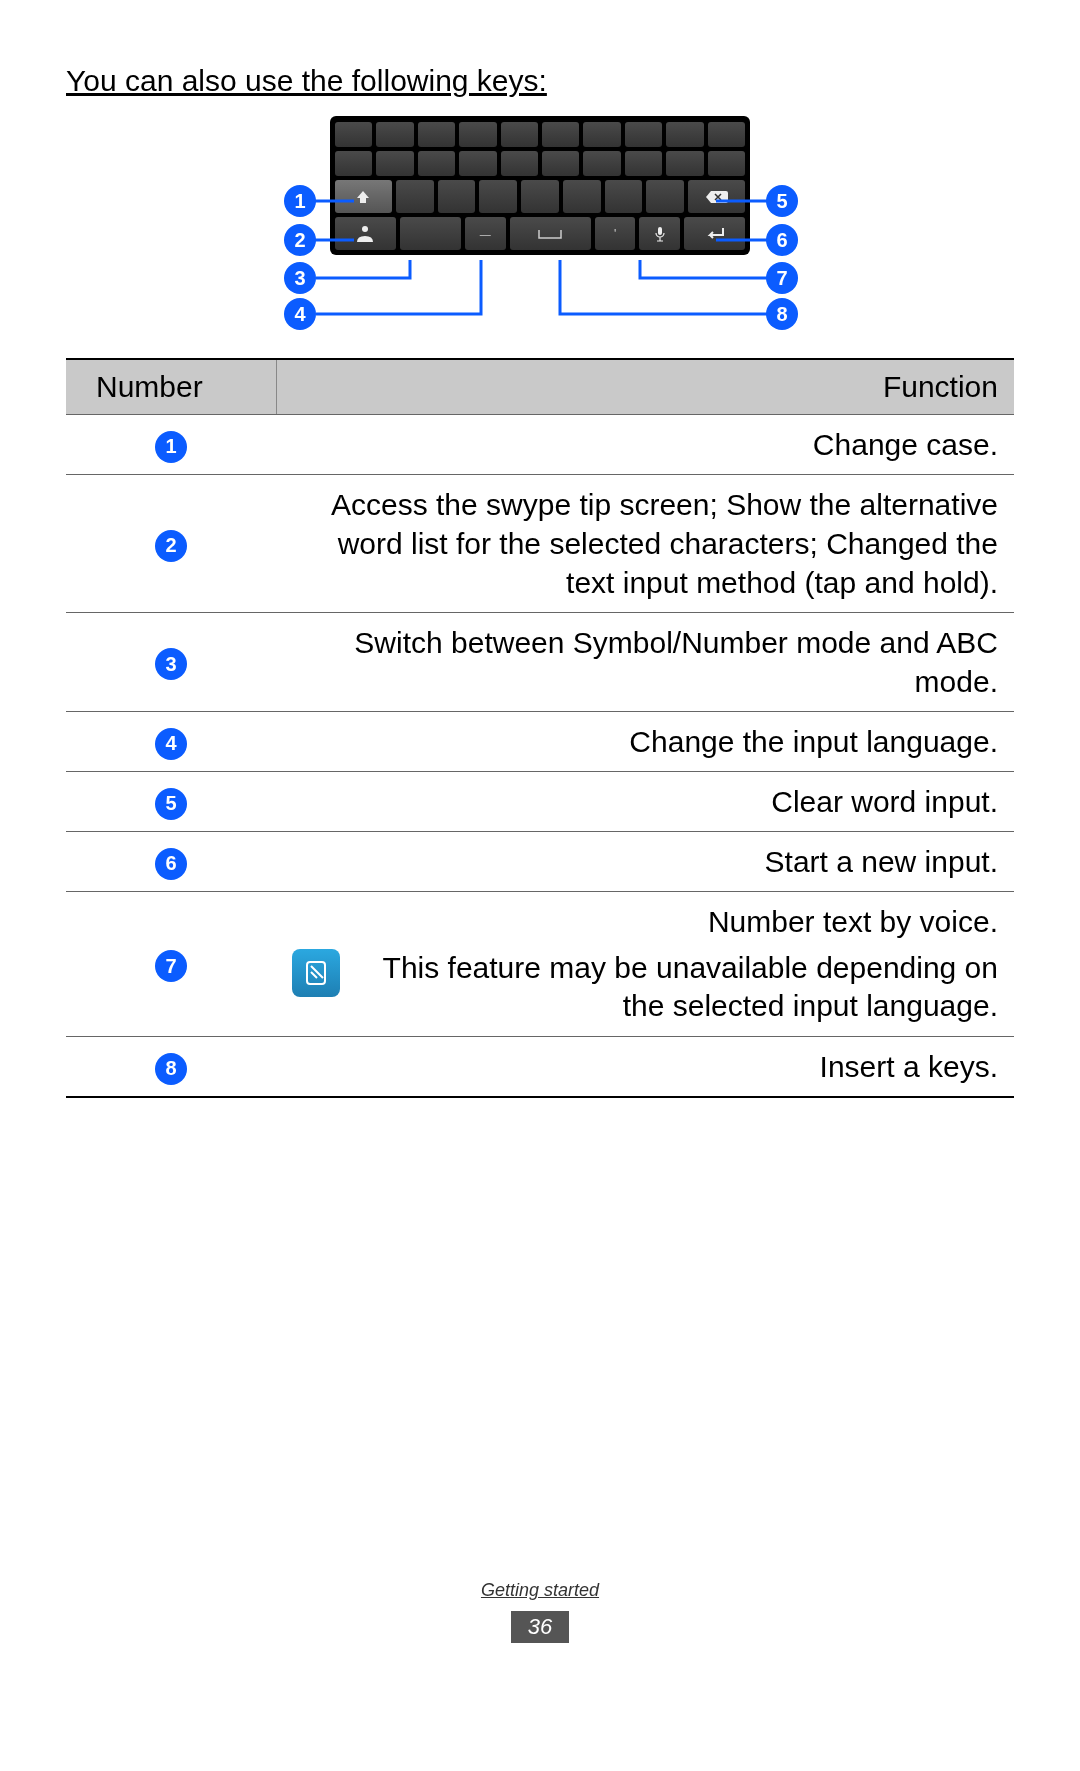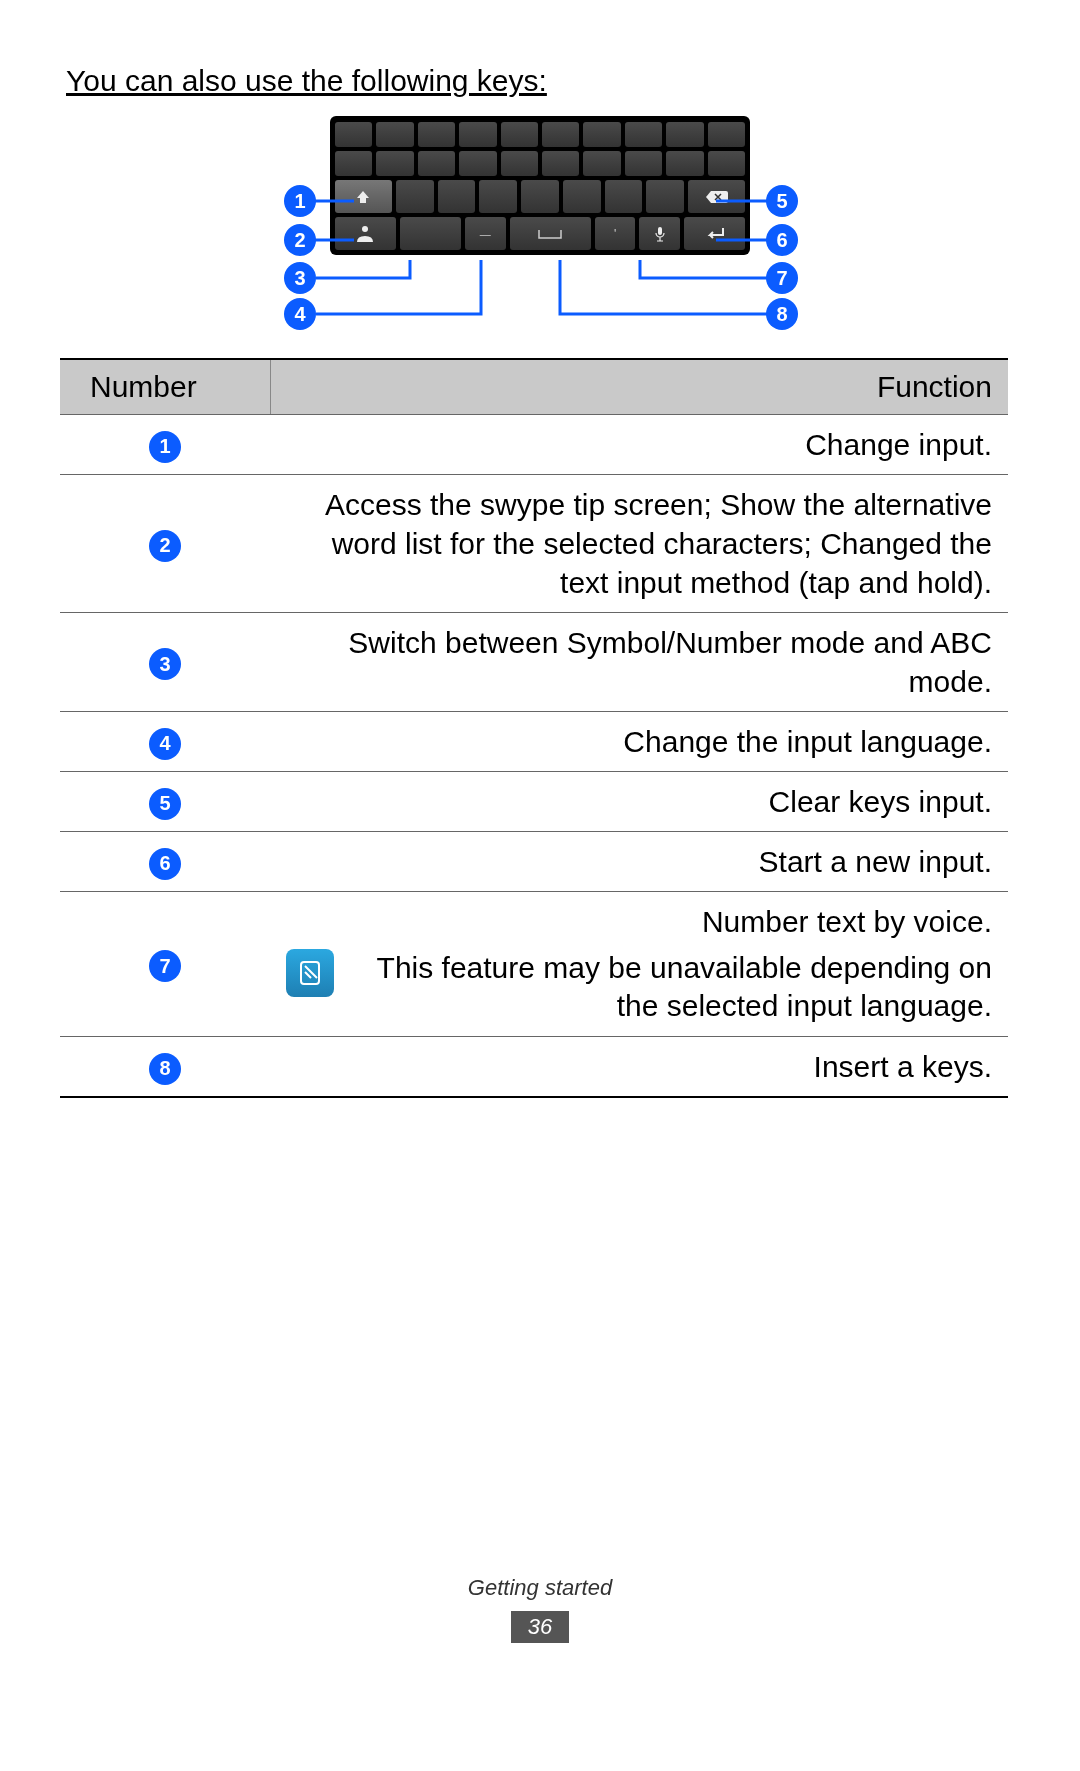--- a/index.html
+++ b/index.html
@@ -87,21 +87,21 @@
       color: #fff;
       font-weight: bold;
       font-size: 20px;
       display: inline-flex;
       align-items: center;
       justify-content: center;
     }
 
     table.funcs {
       position: absolute;
-      left: 60px;
+      left: 66px;
       top: 358px;
       width: 948px;
       border-collapse: collapse;
       font-size: 30px;
     }
     table.funcs th, table.funcs td {
       text-align: right;
       vertical-align: middle;
       padding: 10px 16px 10px 16px;
       border-bottom: 1px solid #666;
@@ -129,22 +129,23 @@
       display: flex; align-items: center; justify-content: center;
     }
     .note-text { flex: 1; line-height: 1.28; }
 
     .footer {
       position: absolute;
       bottom: 170px;
       left: 0; right: 0;
       text-align: center;
       font-style: italic;
-      font-size: 22px;
+      font-size: 18px;
       color: #333;
+      text-decoration: underline;
     }
     .page-num {
       position: absolute;
       bottom: 128px;
       left: 0; right: 0;
       text-align: center;
     }
     .page-num span {
       display: inline-block;
       width: 58px;
@@ -266,37 +267,37 @@
 <table class="funcs">
   <thead>
     <tr>
       <th>Number</th>
       <th>Function</th>
     </tr>
   </thead>
   <tbody>
     <tr>
       <td class="numcol"><span class="badge-tbl">1</span></td>
-      <td class="fn-line">Change input.</td>
+      <td class="fn-line">Change case.</td>
     </tr>
     <tr>
       <td class="numcol"><span class="badge-tbl">2</span></td>
       <td class="fn-line">Access the swype tip screen; Show the alternative word list for the selected characters; Changed the text input method (tap and hold).</td>
     </tr>
     <tr>
       <td class="numcol"><span class="badge-tbl">3</span></td>
       <td class="fn-line">Switch between Symbol/Number mode and ABC mode.</td>
     </tr>
     <tr>
       <td class="numcol"><span class="badge-tbl">4</span></td>
       <td class="fn-line">Change the input language.</td>
     </tr>
     <tr>
       <td class="numcol"><span class="badge-tbl">5</span></td>
-      <td class="fn-line">Clear keys input.</td>
+      <td class="fn-line">Clear word input.</td>
     </tr>
     <tr>
       <td class="numcol"><span class="badge-tbl">6</span></td>
       <td class="fn-line">Start a new input.</td>
     </tr>
     <tr>
       <td class="numcol"><span class="badge-tbl">7</span></td>
       <td>
         <div class="fn-line">Number text by voice.</div>
         <div class="note-row">

